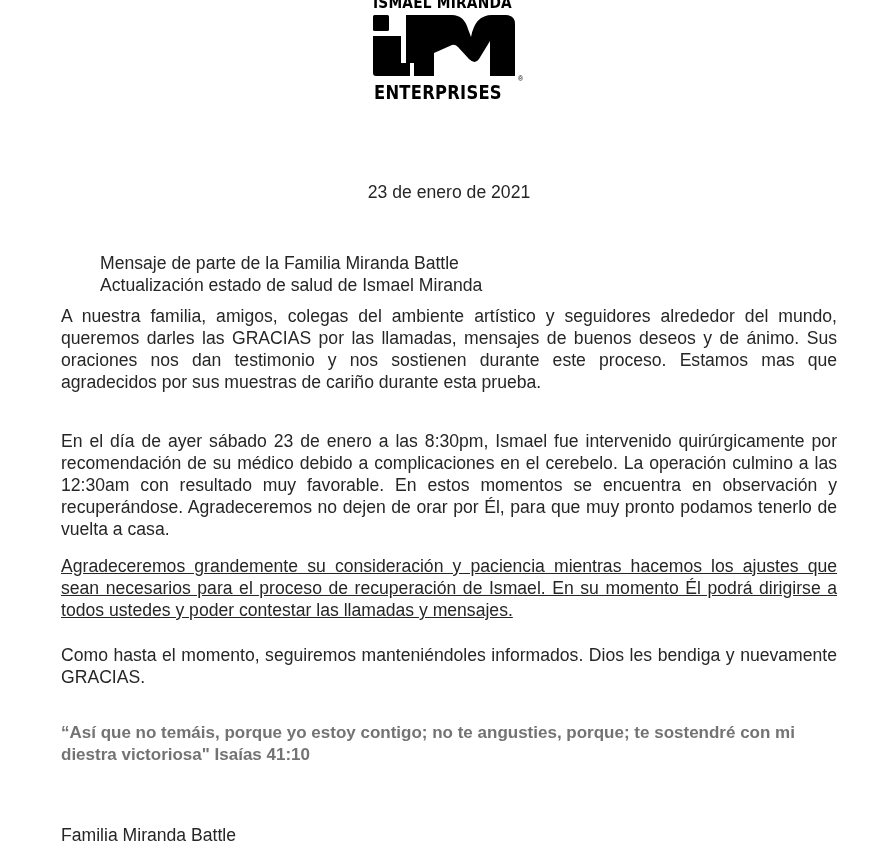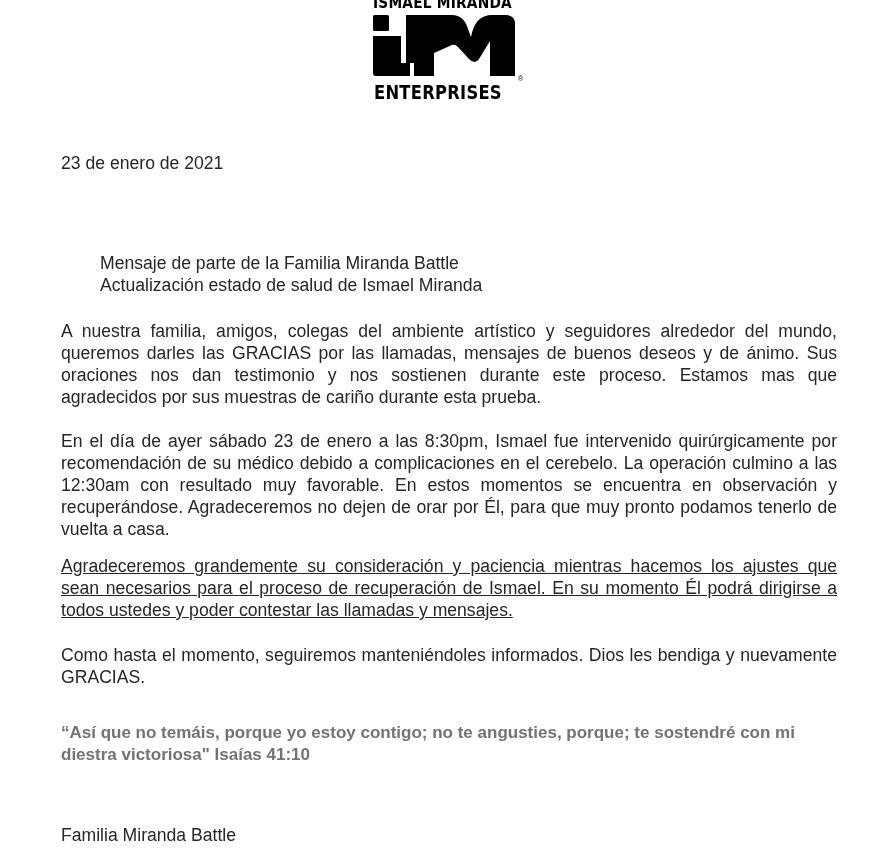--- a/index.html
+++ b/index.html
@@ -70,23 +70,23 @@
       margin: 0;
     }
     .justify {
       text-align: justify;
       text-align-last: left;
     }
     .bold {
       font-weight: bold;
       color: #737373;
     }
-    .date { top: 152px; }
+    .date { top: 181px; text-align: center; }
     .subject { top: 252px; margin-left: 39px; }
-    .p1 { top: 320px; }
+    .p1 { top: 305px; }
     .p2 { top: 430px; }
     .p3 { top: 555px; text-decoration: underline; }
     .p4 { top: 644px; }
     .quote { top: 722px; font-size: 17px; }
     .closing { top: 824px; }
     .line { display: block; }
   </style>
 </head>
 <body>
 

